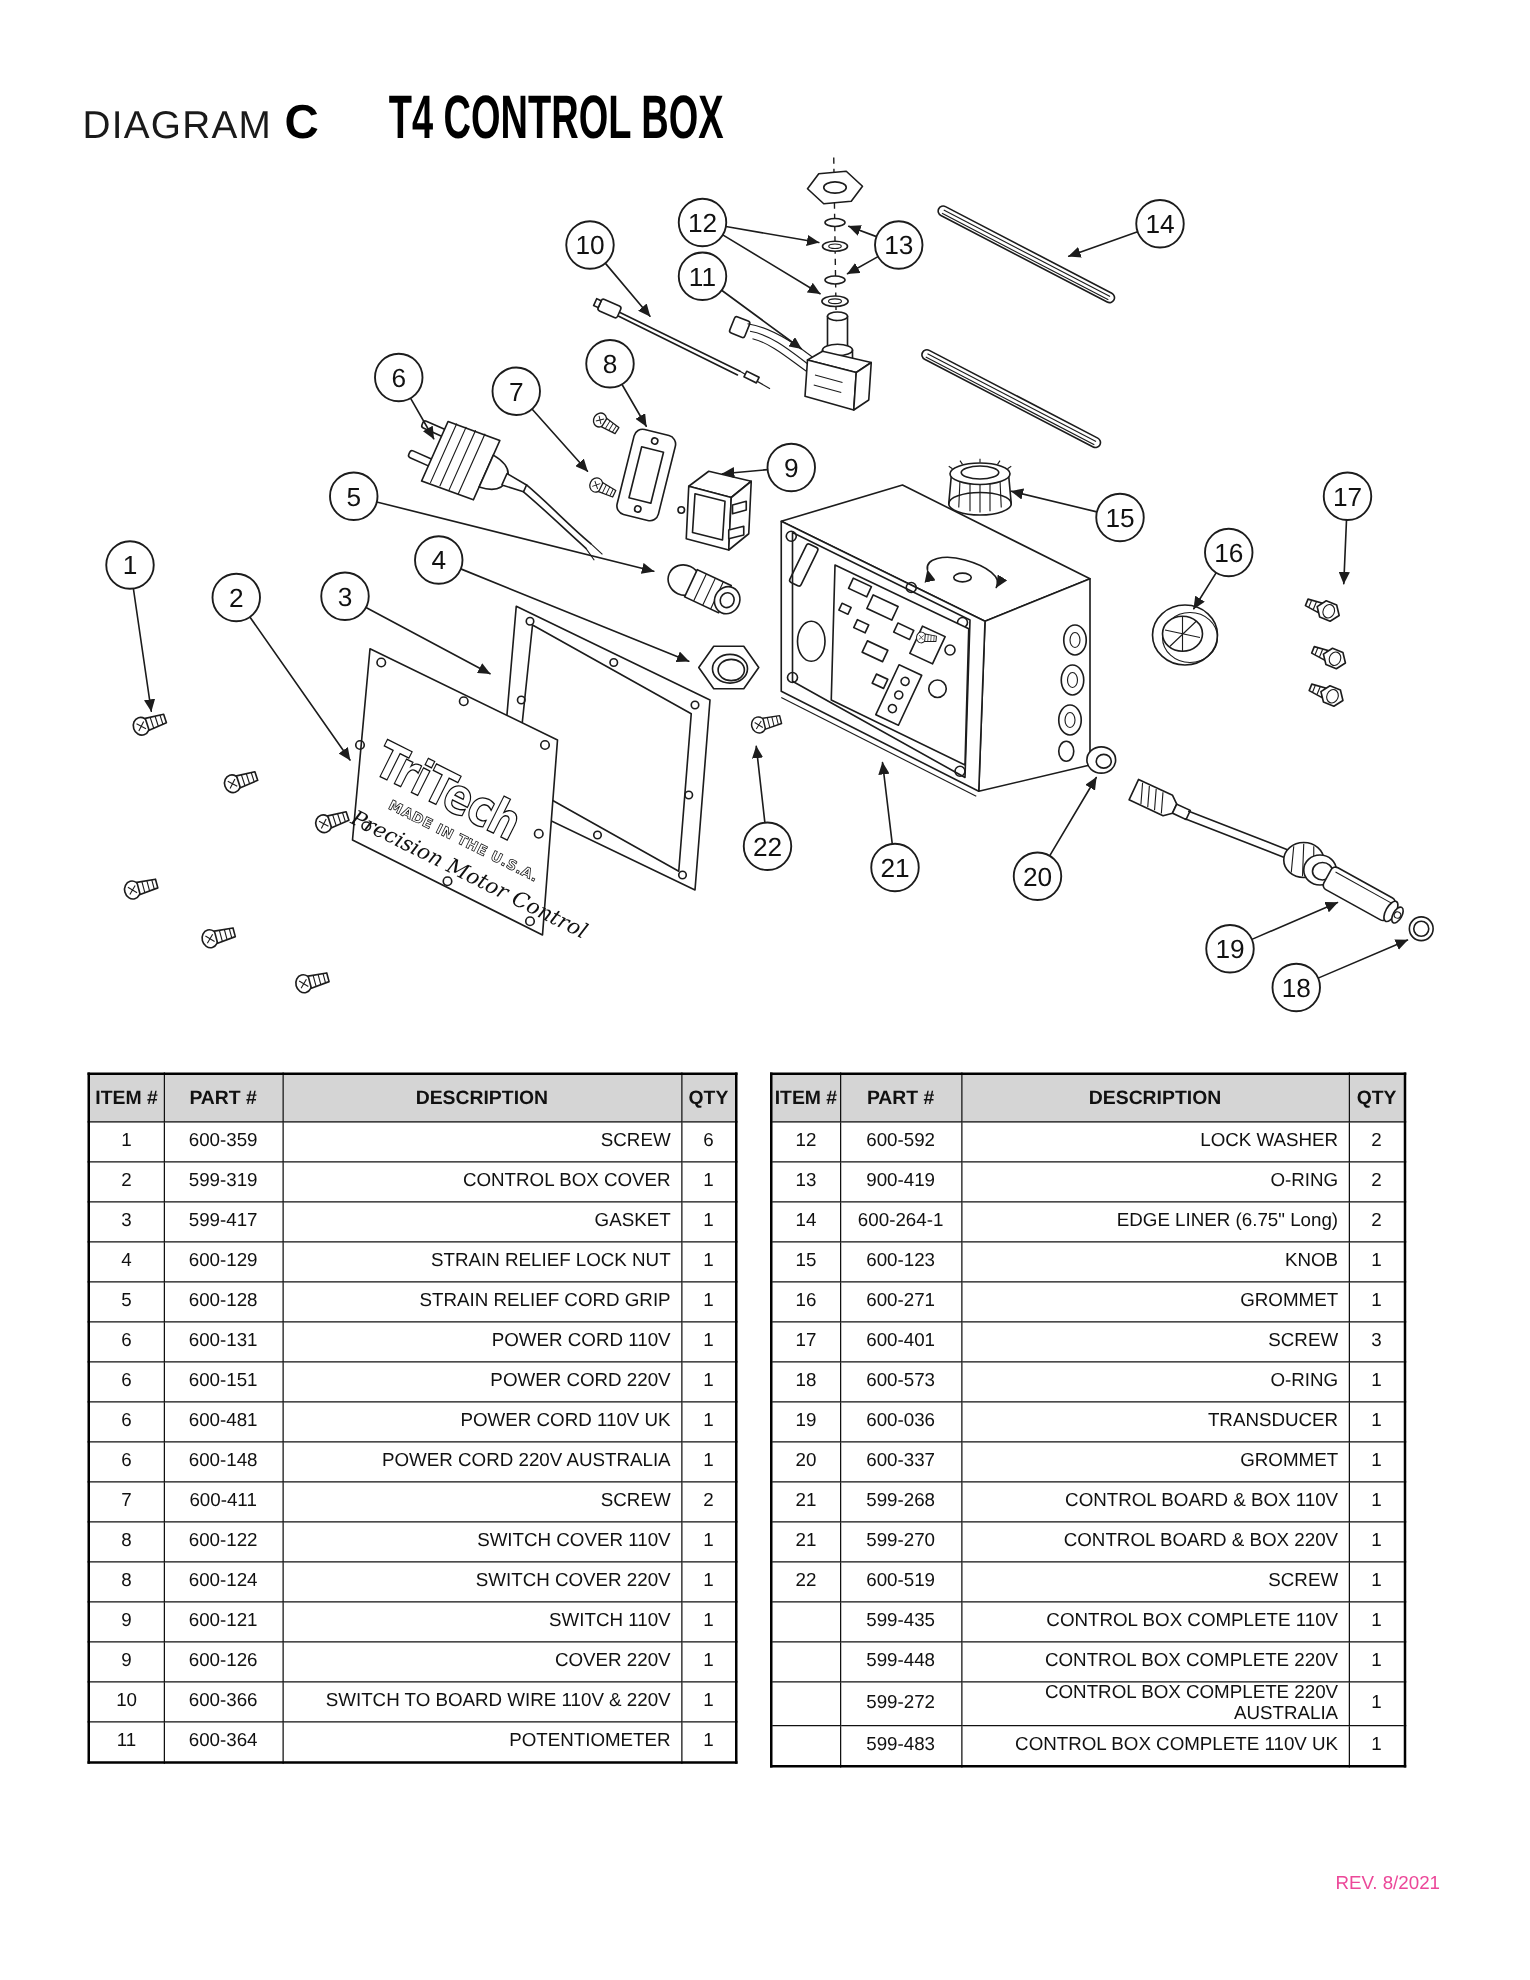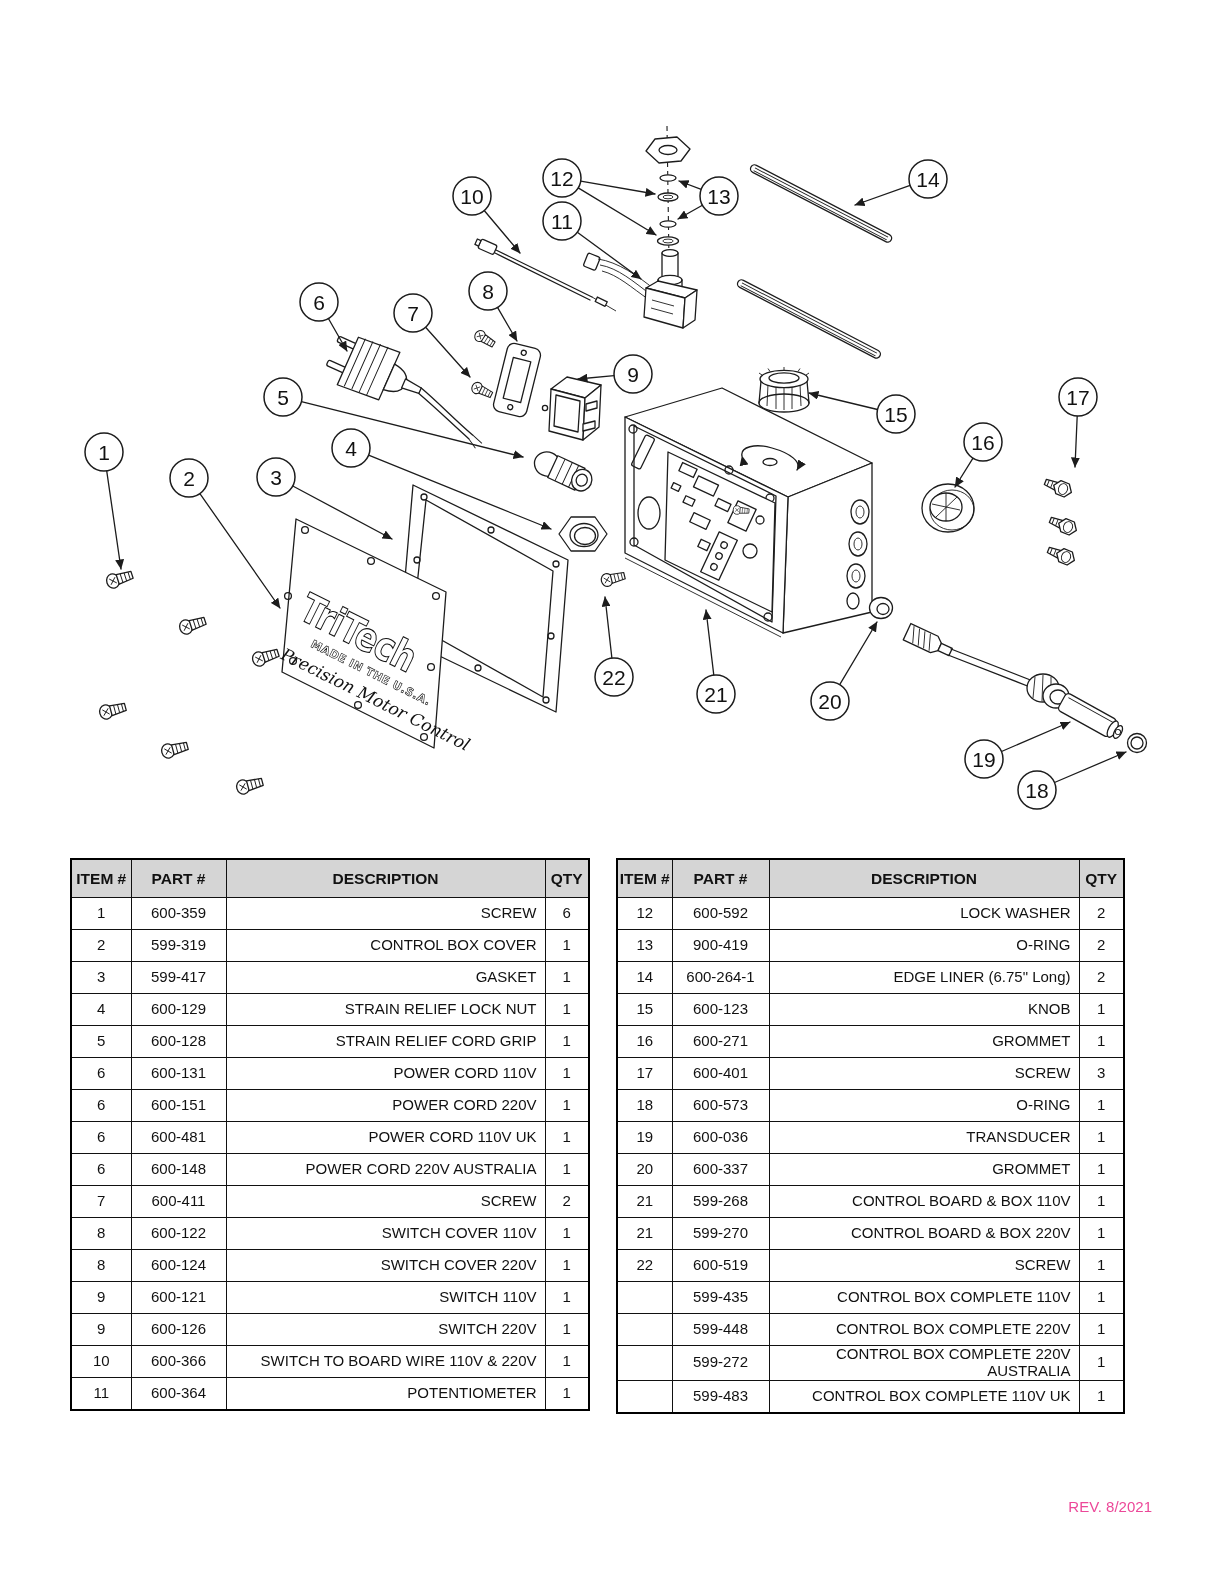--- a/index.html
+++ b/index.html
@@ -41,20 +41,25 @@
   #table-left{left:70px;top:838px;width:518px;}
   #table-right{left:616px;top:838px;width:507px;}
   
   .footer{position:absolute;right:72px;top:1498px;font-size:15px;color:#ec4899;}
 </style>
 </head>
 <body>
 
 <div class="page">
 
+  <div class="title-row">
+    <span class="title-prefix">DIAGRAM</span>
+    <span class="title-letter">C</span>
+    <span class="title-main">T4 CONTROL BOX</span>
+  </div>
 
   <svg class="diagram" width="1224" height="832" viewBox="0 0 1224 832">
     <defs>
       <marker id="ah" markerUnits="userSpaceOnUse" markerWidth="11" markerHeight="9" refX="9.5" refY="4.5" orient="auto">
         <path d="M0,0 L10,4.5 L0,9 Z" fill="#1c1c1c"></path>
       </marker>
       <g id="screw-g">
         <ellipse cx="0" cy="0" rx="6.3" ry="7.2" class="fw"></ellipse>
         <path d="M-3,-3 L3,3 M-3,3 L3,-3" class="thin"></path>
         <path d="M5,-5 L20,-3.6 L20,3.6 L5,5 Z" class="fw"></path>
@@ -468,21 +473,21 @@
         </tr>
         <tr>
           <td>9</td>
           <td>600-121</td>
           <td>SWITCH 110V</td>
           <td>1</td>
         </tr>
         <tr>
           <td>9</td>
           <td>600-126</td>
-          <td>SWITCH 220V</td>
+          <td>COVER 220V</td>
           <td>1</td>
         </tr>
         <tr>
           <td>10</td>
           <td>600-366</td>
           <td>SWITCH TO BOARD WIRE 110V &amp; 220V</td>
           <td>1</td>
         </tr>
         <tr>
           <td>11</td>

